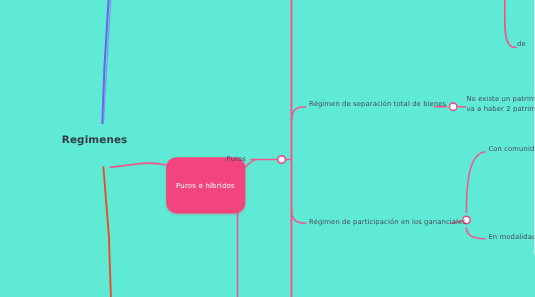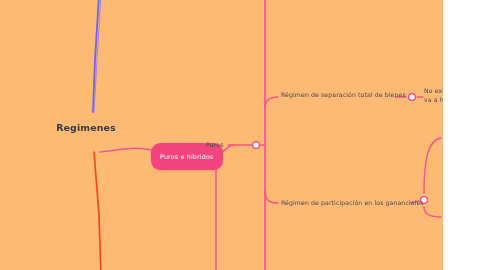--- a/index.html
+++ b/index.html
@@ -2,23 +2,23 @@
 <html><head>
 <meta charset="utf-8">
 <style>
   html, body {
     margin: 0;
     padding: 0;
     background: #ffffff;
   }
   #canvas {
     position: relative;
-    width: 443px;
+    width: 486px;
     height: 270px;
-    background: #fdba74;
+    background: #5eead4;
     overflow: hidden;
     font-family: "DejaVu Sans", "Liberation Sans", sans-serif;
   }
   #edges {
     position: absolute;
     left: 0;
     top: 0;
     width: 486px;
     height: 270px;
     pointer-events: none;
@@ -41,21 +41,21 @@
     font-size: 9.4px;
     font-weight: bold;
     line-height: 1.35;
     letter-spacing: 0.15px;
   }
   .pill {
     position: absolute;
     left: 151px;
     top: 143px;
     height: 19px;
-    padding: 4px 9px;
+    padding: 16px 9px;
     display: flex;
     align-items: center;
     justify-content: center;
     background: #f2447f;
     border-radius: 9.5px;
     color: #ffffff;
     font-size: 6.4px;
     letter-spacing: 0.15px;
     white-space: nowrap;
     box-shadow: 0 1px 2px rgba(242,68,127,0.25);

